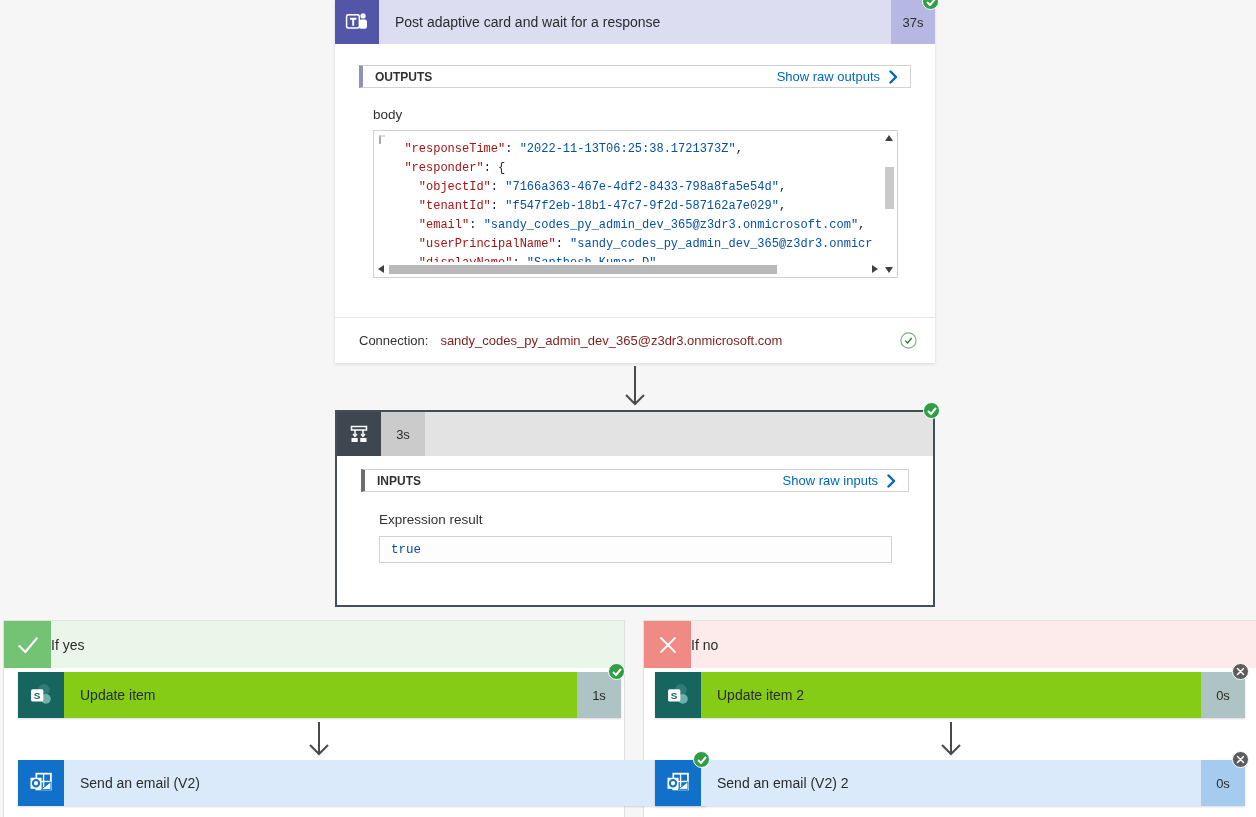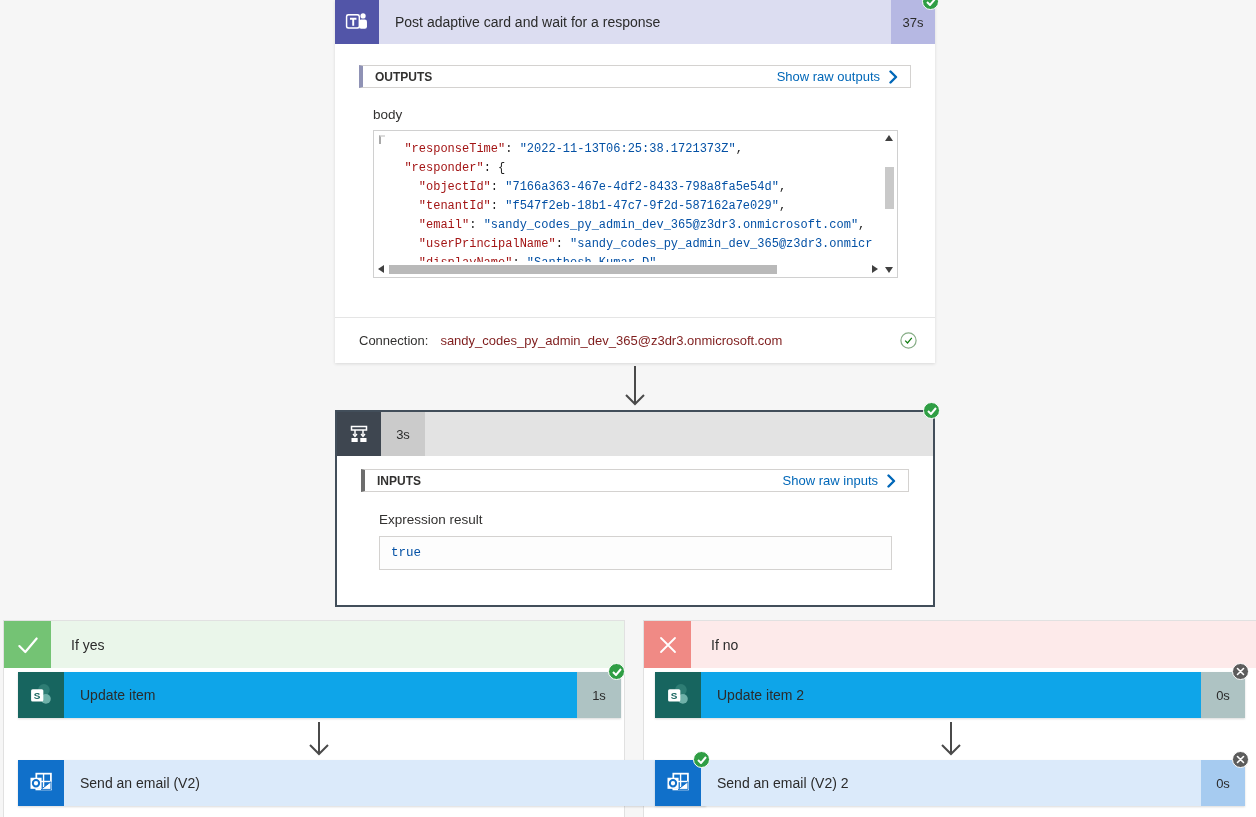--- a/index.html
+++ b/index.html
@@ -54,21 +54,21 @@
   .tri-down  { left:3px; bottom:4px; border-left:4px solid transparent; border-right:4px solid transparent; border-top:6px solid #404040; }
   .tri-left  { left:4px; top:3px;    border-top:4px solid transparent; border-bottom:4px solid transparent; border-right:6px solid #404040; }
   .tri-right { right:4px; top:3px;   border-top:4px solid transparent; border-bottom:4px solid transparent; border-left:6px solid #404040; }
 
   .divider { position:absolute; left:0; right:0; top:317px; border-top:1px solid #e5e5e5; }
   .conn-row { position:absolute; left:24px; right:18px; top:318px; height:45px; display:flex; align-items:center; font-size:13px; }
   .conn-link { color:#7f1d1d; text-decoration:none; margin-left:12px; cursor:pointer; }
   .conn-check { margin-left:auto; display:flex; }
 
   .expr-label { margin:20px 0 0 42px; font-size:13.5px; color:#323130; }
-  .expr-box { margin:9px 41px 0 42px; height:34px; border:1px solid #d4d2d0; background:#fdfdfd;
+  .expr-box { margin:9px 41px 0 42px; height:27px; border:1px solid #d4d2d0; background:#fdfdfd;
     display:flex; align-items:center; padding:0 11px;
     font-family:"Liberation Mono","DejaVu Sans Mono",monospace; font-size:12.5px; color:#0451a5; }
 
   
   .arrow { position:absolute; }
 
   
   .badge { position:absolute; width:17px; height:17px; border-radius:50%; border:1px solid #fff;
     display:flex; align-items:center; justify-content:center; z-index:5; }
   .badge.success { background:#2f9e44; }
@@ -77,29 +77,29 @@
   
   .branch { position:absolute; top:620px; height:200px; background:#fff; border:1px solid #e1e1e1; }
   .branch-yes { left:3px; width:622px; }
   .branch-no  { left:643px; width:620px; }
   .branch-hdr { display:flex; height:47px; align-items:stretch; cursor:pointer; }
   .branch-yes .branch-hdr { background:#eaf6ea; }
   .branch-no  .branch-hdr { background:#fdeaea; }
   .branch-icon { width:47px; flex:0 0 47px; display:flex; align-items:center; justify-content:center; }
   .branch-yes .branch-icon { background:#74c374; }
   .branch-no  .branch-icon { background:#f08a85; }
-  .branch-label { display:flex; align-items:center; padding-left:20px; font-size:14px; color:#2b2b2b; }
+  .branch-label { display:flex; align-items:center; font-size:14px; color:#2b2b2b; }
 
   
   .action { position:absolute; height:46px; display:flex; align-items:stretch; box-shadow:0 1px 2px rgba(0,0,0,.15); cursor:pointer; }
   .action .icon-sq { width:46px; flex:0 0 46px; }
   .action .a-title { flex:1; display:flex; align-items:center; padding-left:16px; font-size:14px; color:#2b2b2b; }
   .action .a-dur { width:44px; flex:0 0 44px; display:flex; align-items:center; justify-content:center; font-size:13px; color:#2b2b2b; }
   .action.sp .icon-sq { background:#17655f; }
-  .action.sp .a-title { background:#0ea5e9; }
+  .action.sp .a-title { background:#84cc16; }
   .action.sp .a-dur { background:#aec3c3; }
   .action.ol .icon-sq { background:#1070ca; }
   .action.ol .a-title { background:#dbeafa; }
   .action.ol .a-dur { background:#a6cbf0; }
 </style>
 </head>
 <body>
 
 <div class="stage">
 

